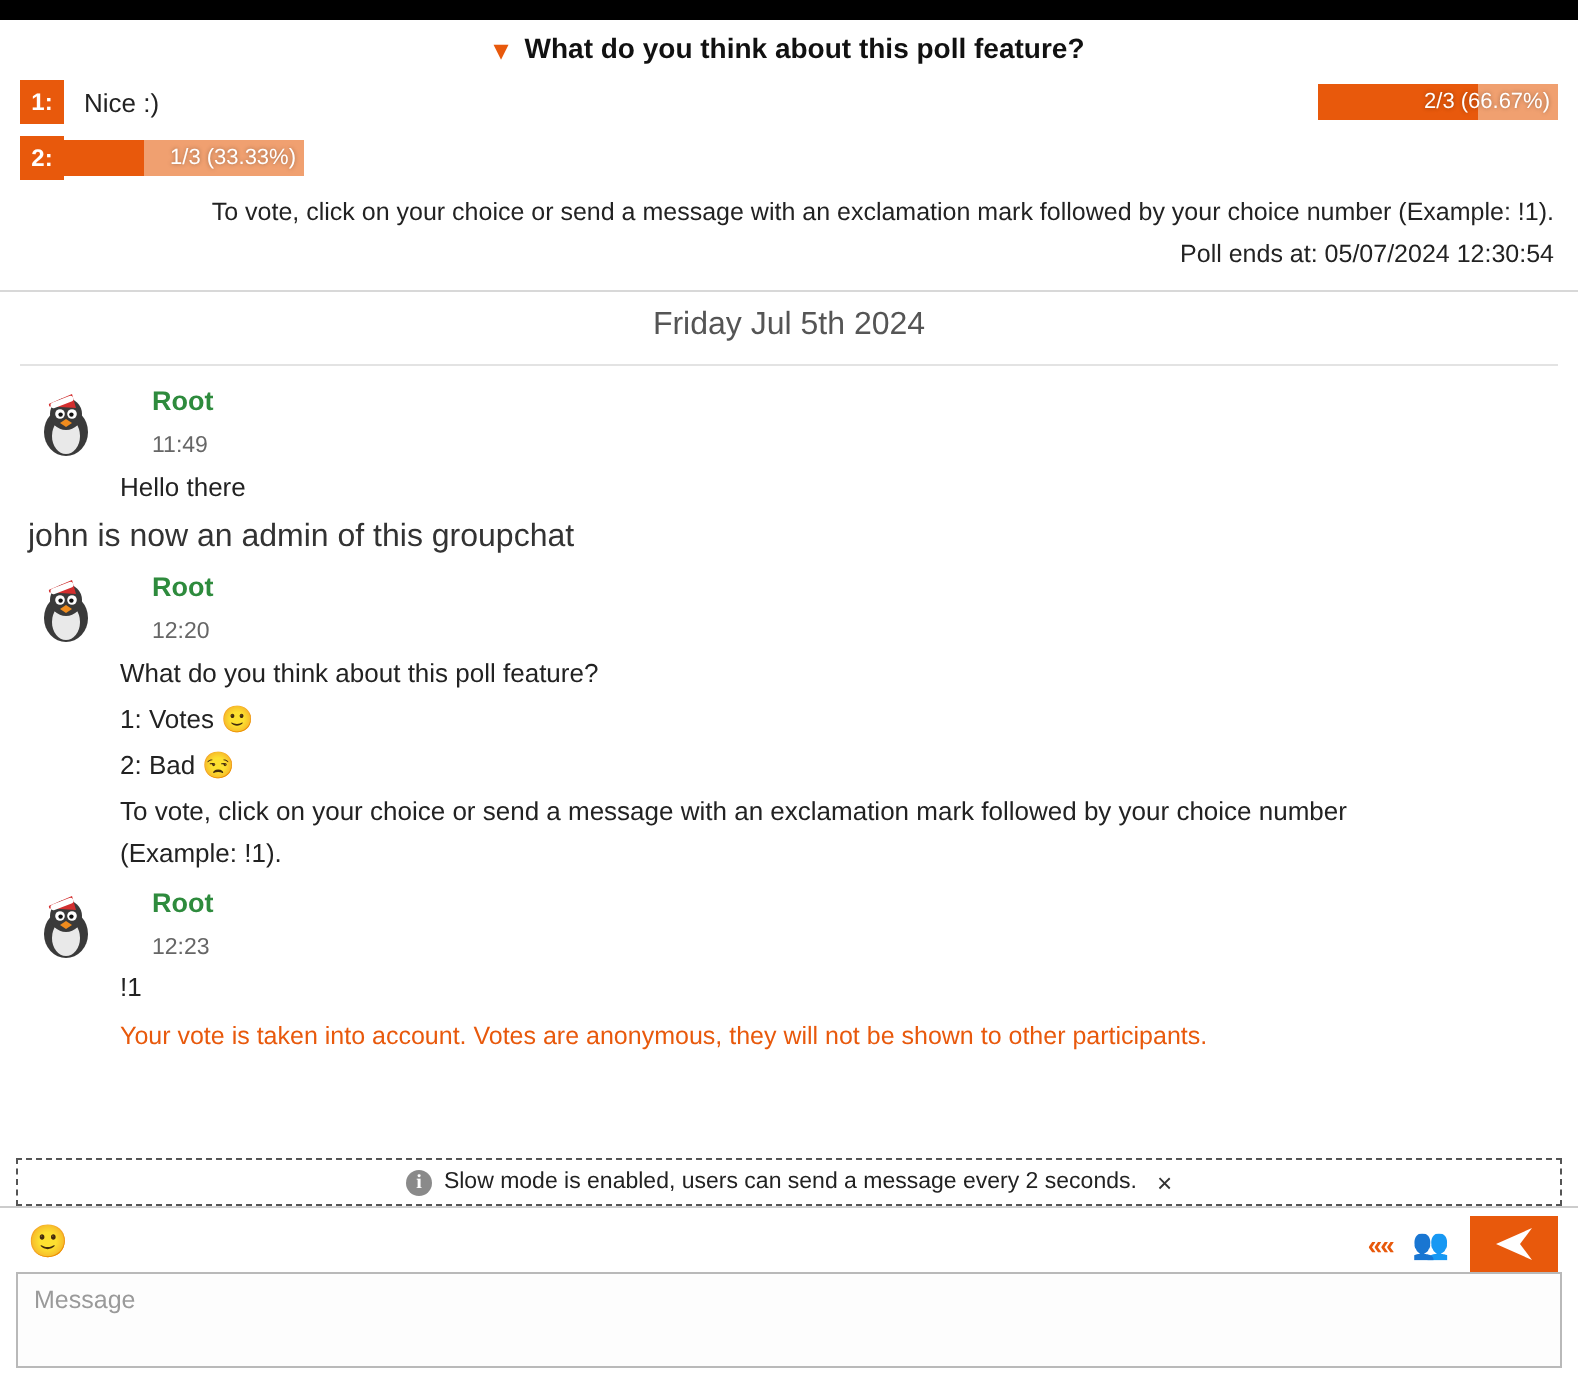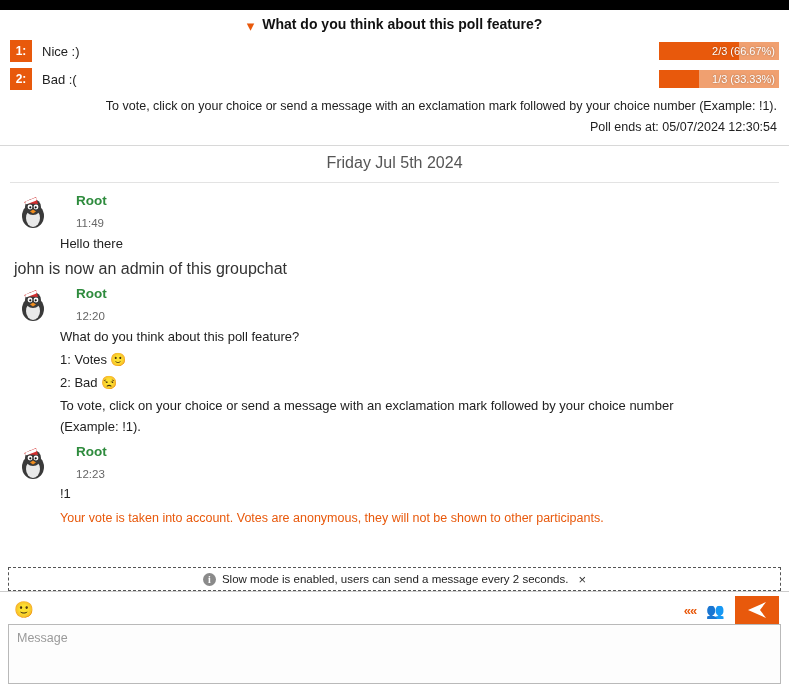--- a/index.html
+++ b/index.html
@@ -246,21 +246,21 @@
     width: 44px; height: 28px;
     display: flex;
     align-items: center;
     justify-content: center;
     cursor: pointer;
     border: none;
   }
   .send-btn svg { display: block; }
   .msg-input {
     width: 100%;
-    height: 60px;
+    height: 48px;
     resize: none;
     border: 1px solid #b9b9b9;
     background: #fdfdfd;
     font-family: "Liberation Sans", sans-serif;
     font-size: 12.5px;
     color: #222;
     padding: 6px 8px;
     outline: none;
   }
   .msg-input::placeholder { color: #9a9a9a; }
@@ -282,21 +282,20 @@
       <div class="opt-num">1:</div>
       <div class="opt-label">Nice :)</div>
       <div class="opt-bar">
         <div class="fill" id="fill0" style="width: 66.67%;"></div>
         <span class="bartext">2/3 (66.67%)</span>
       </div>
     </div>
 
     <div class="poll-option-row">
       <div class="opt-num">2:</div>
-      <div class="opt-label">Bad :(</div>
       <div class="opt-bar">
         <div class="fill" id="fill1" style="width: 33.33%;"></div>
         <span class="bartext">1/3 (33.33%)</span>
       </div>
     </div>
 
     <div class="poll-instructions">To vote, click on your choice or send a message with an exclamation mark followed by your choice number (Example: !1).</div>
     <div class="poll-instructions">Poll ends at: 05/07/2024 12:30:54</div>
   </div>
 

